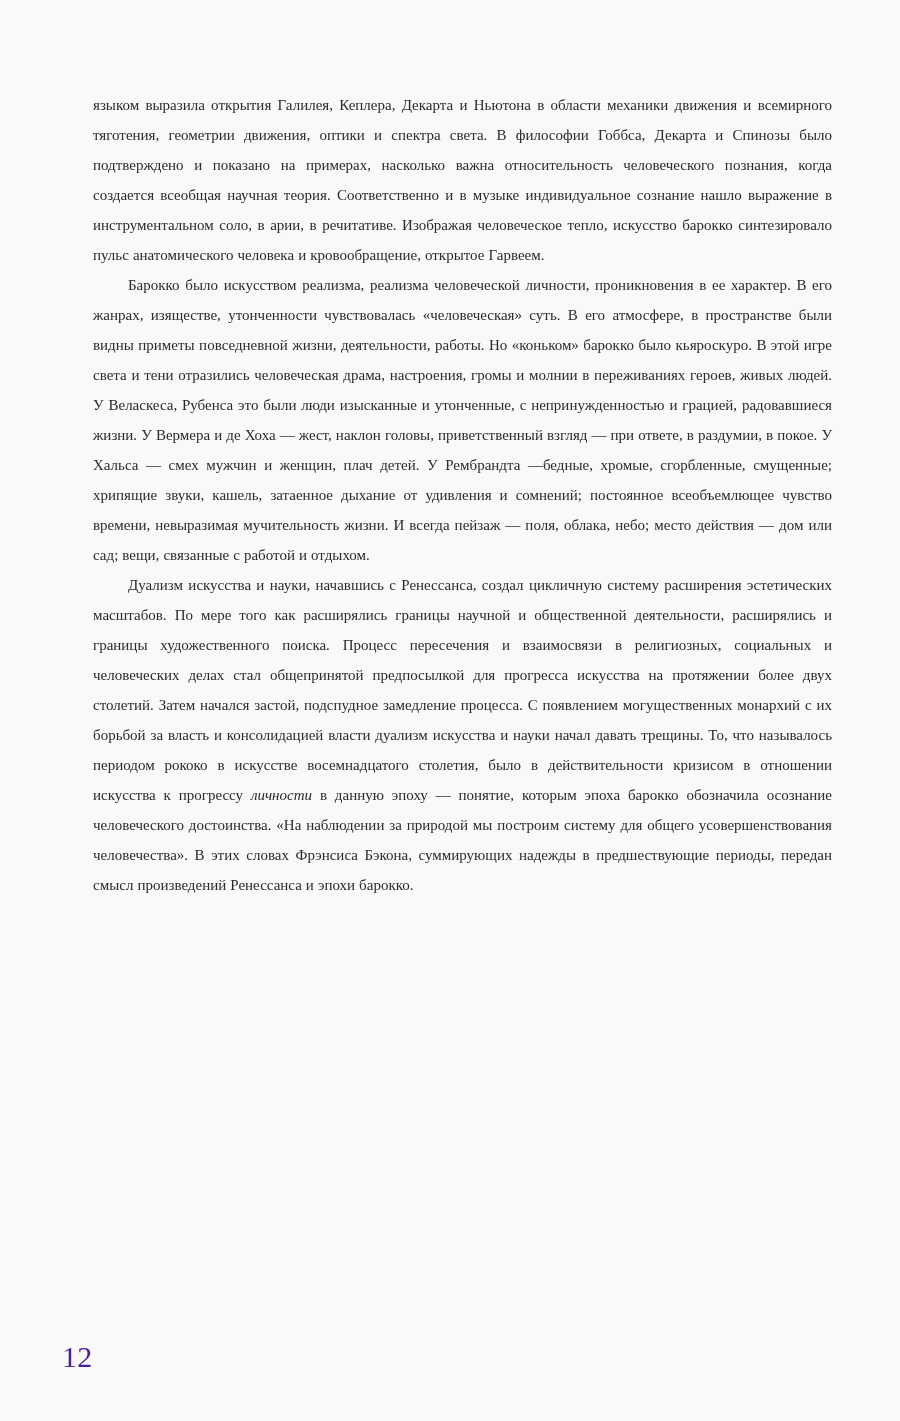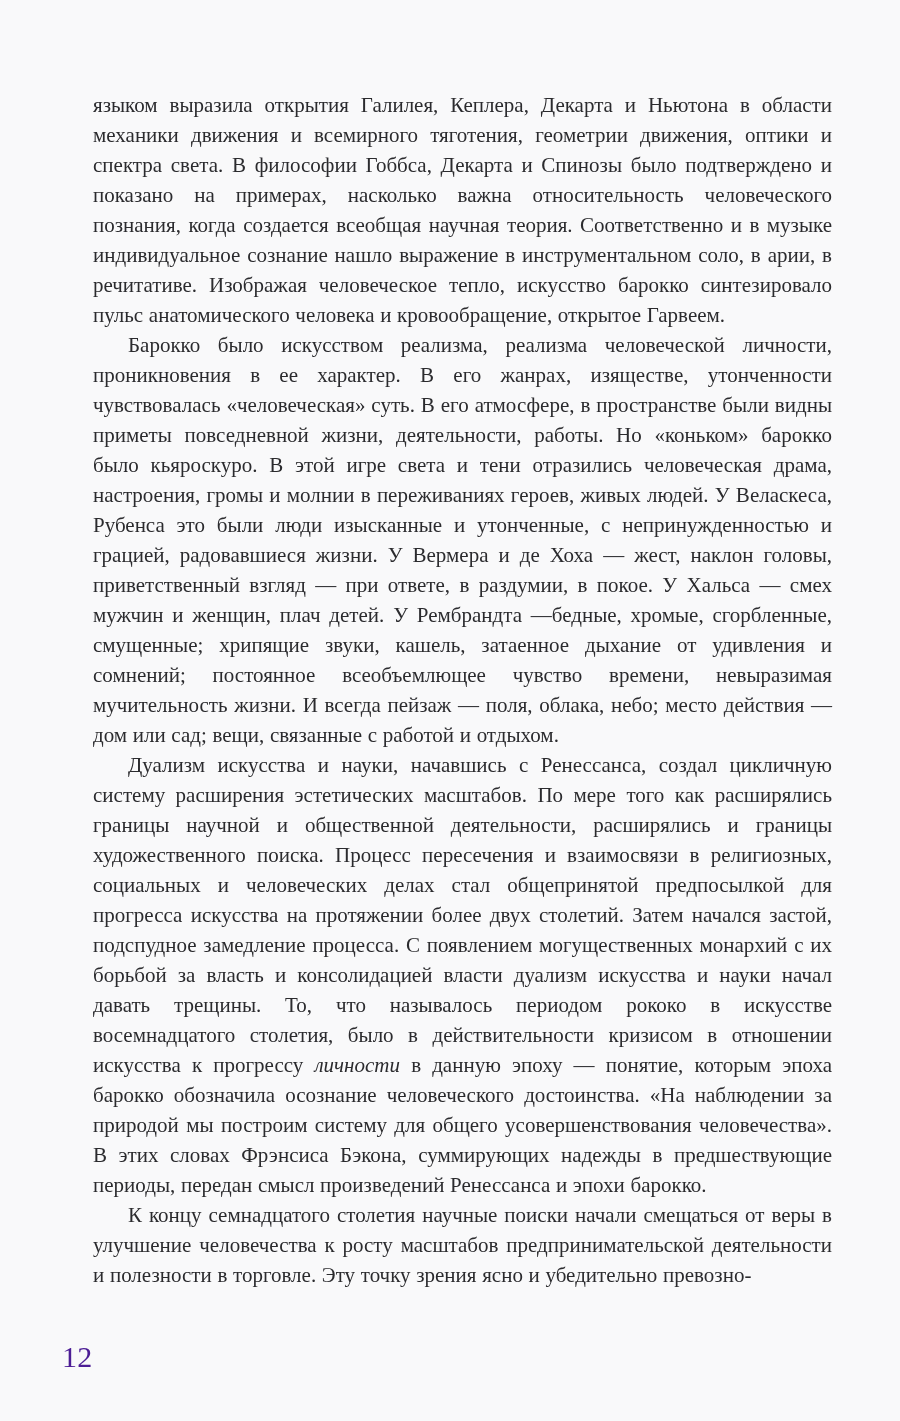--- a/index.html
+++ b/index.html
@@ -26,21 +26,21 @@
     position: absolute;
     left: 93px;
     top: 90px;
     width: 739px;
   }
 
   .para {
     margin: 0;
     text-align: justify;
     text-justify: inter-word;
-    font-size: 21px;
+    font-size: 15px;
     line-height: 30px;
     color: #2b2b2e;
     text-indent: 35px;
     hyphens: manual;
     word-spacing: 0.02em;
   }
 
   .para.first {
     text-indent: 0;
   }
@@ -60,18 +60,17 @@
 </style>
 </head>
 <body>
 
 <div class="page">
 
   <div class="text-block">
     <p class="para first" style="text-indent: 0px;"><span>языком выразила открытия Галилея, Кеплера, Декарта и Ньютона в области механики движения и всемирного тяготения, геометрии движения, оптики и спектра света. В философии Гоббса, Декарта и Спинозы было подтверждено и показано на примерах, насколько важна относительность человеческого познания, когда создается всеобщая научная теория. Соответственно и в музыке индивидуальное сознание нашло выражение в инструментальном соло, в арии, в речитативе. Изображая человеческое тепло, искусство барокко синтезировало пульс анатомического человека и кровообращение, открытое Гарвеем.</span></p>
     <p class="para"><span>Барокко было искусством реализма, реализма человеческой личности, проникновения в ее характер. В его жанрах, изяществе, утонченности чувствовалась «человеческая» суть. В его атмосфере, в пространстве были видны приметы повседневной жизни, деятельности, работы. Но «коньком» барокко было кьяроскуро. В этой игре света и тени отразились человеческая драма, настроения, громы и молнии в переживаниях героев, живых людей. У Веласкеса, Рубенса это были люди изысканные и утонченные, с непринужденностью и грацией, радовавшиеся жизни. У Вермера и де Хоха — жест, наклон головы, приветственный взгляд — при ответе, в раздумии, в покое. У Хальса — смех мужчин и женщин, плач детей. У Рембрандта —бедные, хромые, сгорбленные, смущенные; хрипящие звуки, кашель, затаенное дыхание от удивления и сомнений; постоянное всеобъемлющее чувство времени, невыразимая мучительность жизни. И всегда пейзаж — поля, облака, небо; место действия — дом или сад; вещи, связанные с работой и отдыхом.</span></p>
     <p class="para"><span>Дуализм искусства и науки, начавшись с Ренессанса, создал цикличную систему расширения эстетических масштабов. По мере того как расширялись границы научной и общественной деятельности, расширялись и границы художественного поиска. Процесс пересечения и взаимосвязи в религиозных, социальных и человеческих делах стал общепринятой предпосылкой для прогресса искусства на протяжении более двух столетий. Затем начался застой, подспудное замедление процесса. С появлением могущественных монархий с их борьбой за власть и консолидацией власти дуализм искусства и науки начал давать трещины. То, что называлось периодом рококо в искусстве восемнадцатого столетия, было в действительности кризисом в отношении искусства к прогрессу </span><em>личности</em><span> в данную эпоху — понятие, которым эпоха барокко обозначила осознание человеческого достоинства. «На наблюдении за природой мы построим систему для общего усовершенствования человечества». В этих словах Фрэнсиса Бэкона, суммирующих надежды в предшествующие периоды, передан смысл произведений Ренессанса и эпохи барокко.</span></p>
-    <p class="para"><span>К концу семнадцатого столетия научные поиски начали смещаться от веры в улучшение человечества к росту масштабов предпринимательской деятельности и полезности в торговле. Эту точку зрения ясно и убедительно превозно-</span></p>
   </div>
 
   <div class="page-number">12</div>
 
 </div>
 
 </body></html>

